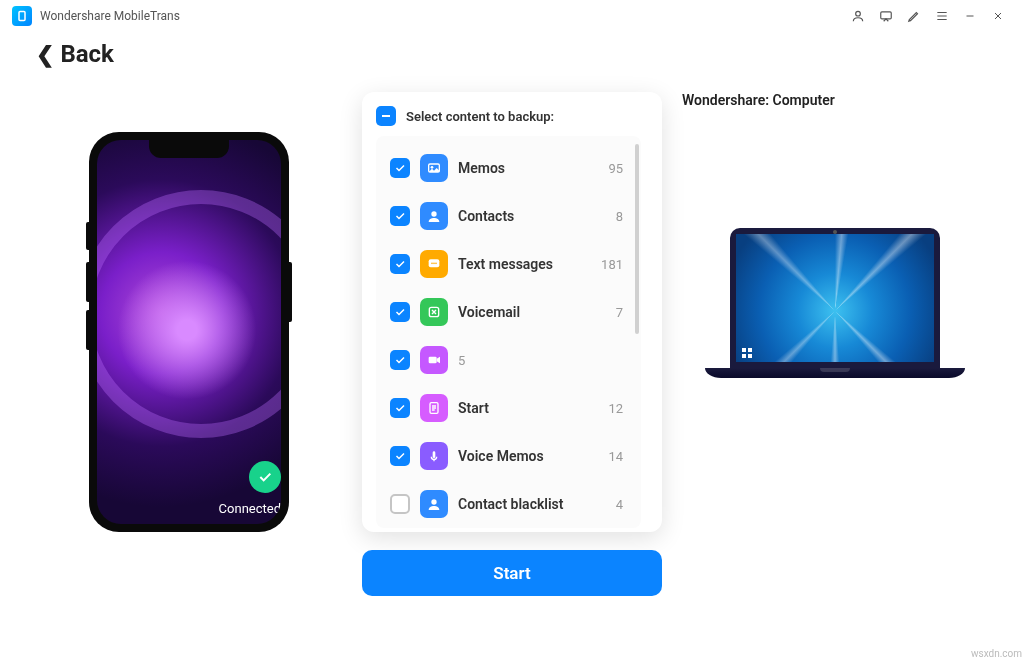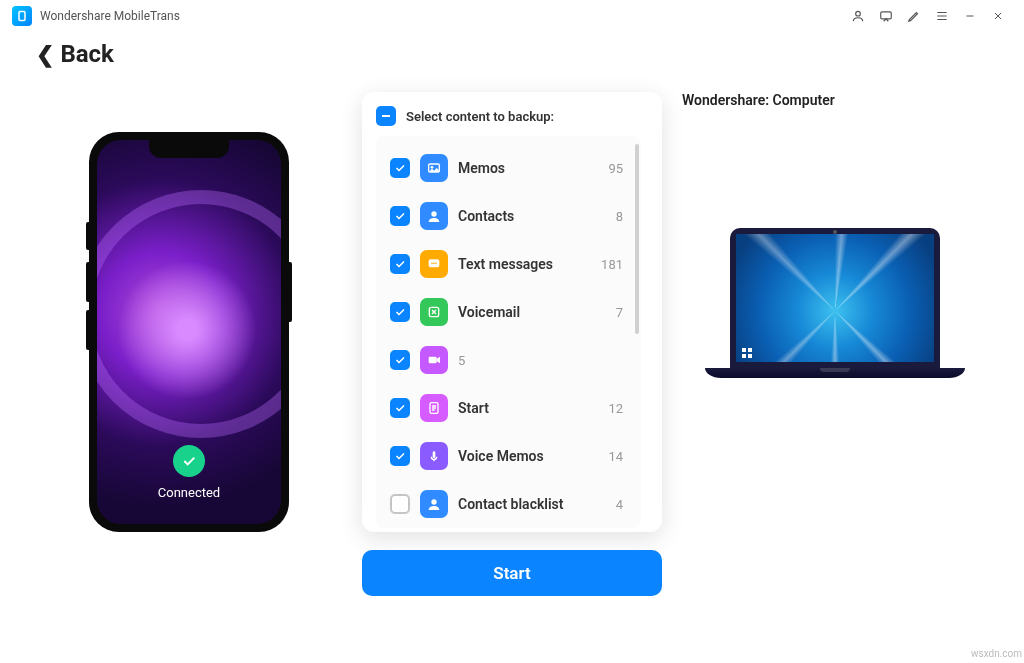--- a/index.html
+++ b/index.html
@@ -17,21 +17,21 @@
 .back-label { font-size: 24px; font-weight: 700; color: #222; }
 
 .content { display: flex; padding: 10px 36px 0 36px; gap: 20px; }
 .col { flex: 1; display: flex; flex-direction: column; align-items: center; }
 
 .label-row { width: 100%; display: flex; align-items: center; }
 .label-row .lbl { font-size: 14px; color: #222; font-weight: 600; }
 .label-row .chev { margin-left: auto; color: #666; font-size: 12px; }
 
 .phone { margin-top: 40px; width: 200px; height: 400px; background: #0a0a0a; border-radius: 30px; padding: 8px; position: relative; }
-.phone-screen { width: 100%; height: 100%; border-radius: 24px; background: radial-gradient(circle at 35% 45%, #b04ad9 0%, #7a1fc9 25%, #2b0a5a 55%, #170736 80%); position: relative; overflow: hidden; display: flex; flex-direction: column; align-items: center; justify-content: flex-end; padding-bottom: 24px; }
+.phone-screen { width: 100%; height: 100%; border-radius: 24px; background: radial-gradient(circle at 35% 45%, #b04ad9 0%, #7a1fc9 25%, #2b0a5a 55%, #170736 80%); position: relative; overflow: hidden; display: flex; flex-direction: column; align-items: flex-end; justify-content: flex-end; padding-bottom: 8px; }
 .phone-screen::before { content:""; position:absolute; width:140px; height:140px; border-radius:50%; background:radial-gradient(circle,#d98aff 10%, rgba(120,30,200,0) 70%); top:120px; left:20px; }
 .phone-screen::after { content:""; position:absolute; width:220px; height:220px; border:14px solid rgba(190,110,255,0.35); border-radius:50%; top:50px; left:-20px; }
 .notch { position: absolute; top: 0; left: 50%; transform: translateX(-50%); width: 80px; height: 18px; background: #0a0a0a; border-radius: 0 0 12px 12px; z-index: 2; }
 .side-btn { position: absolute; background: #0a0a0a; }
 .sb1 { width: 3px; height: 28px; left: -3px; top: 90px; border-radius: 2px 0 0 2px; }
 .sb2 { width: 3px; height: 40px; left: -3px; top: 130px; border-radius: 2px 0 0 2px; }
 .sb3 { width: 3px; height: 40px; left: -3px; top: 178px; border-radius: 2px 0 0 2px; }
 .sb4 { width: 3px; height: 60px; right: -3px; top: 130px; border-radius: 0 2px 2px 0; }
 .check-badge { width: 32px; height: 32px; background: #18d28b; border-radius: 50%; display: flex; align-items: center; justify-content: center; color: #fff; font-weight: 700; margin-bottom: 8px; z-index: 3; }
 .connected { color: #fff; font-size: 13px; z-index: 3; }

